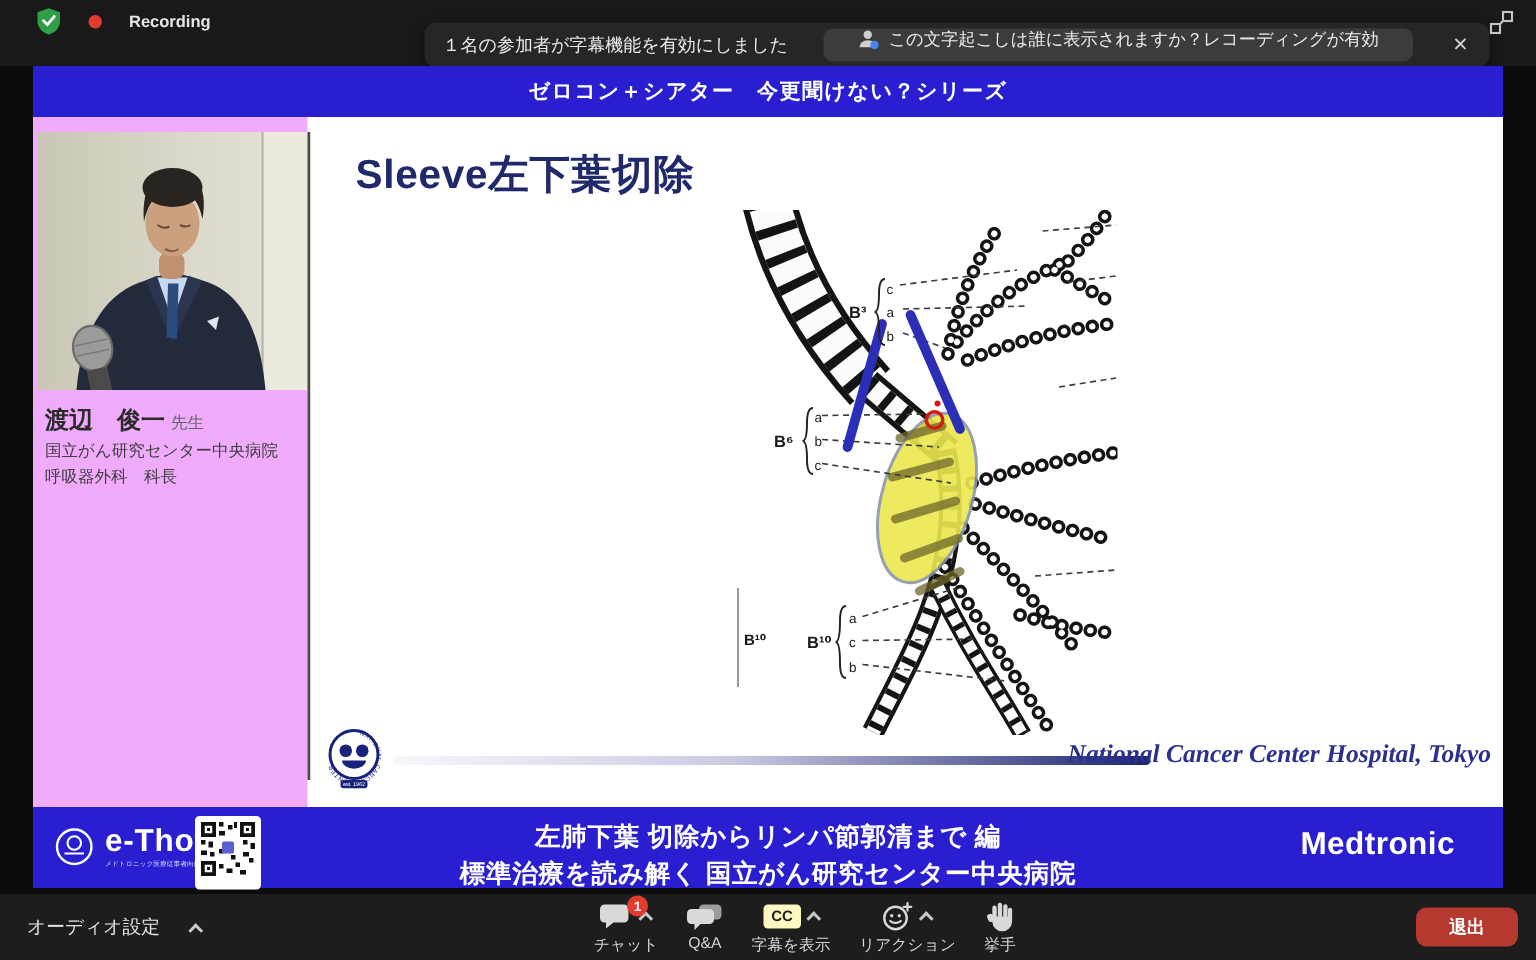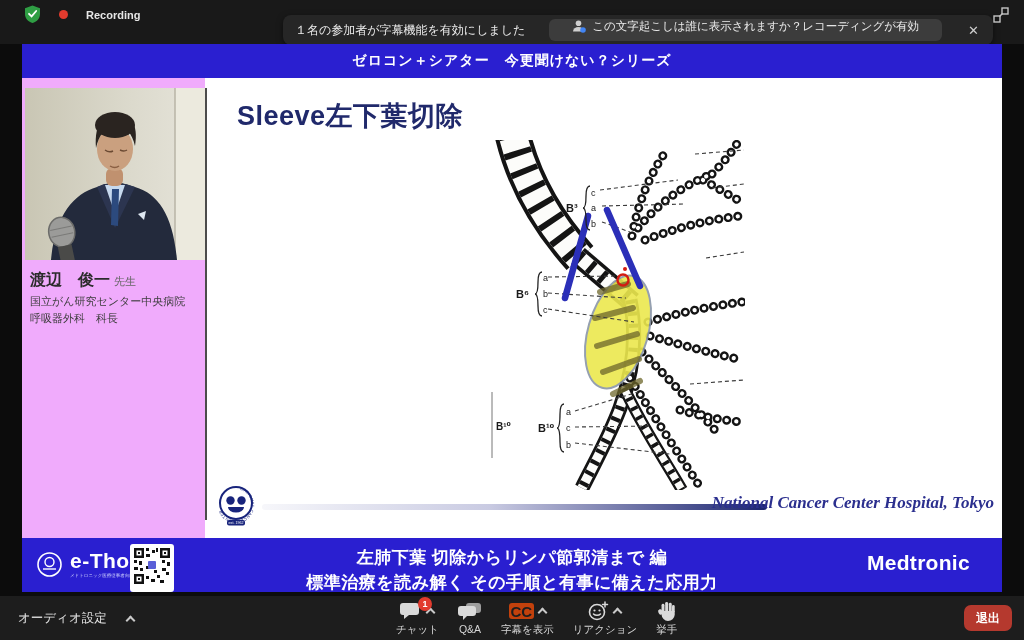--- a/index.html
+++ b/index.html
@@ -58,23 +58,23 @@
   .caret{width:7px;height:7px;border-left:2px solid #c9c9c9;border-top:2px solid #c9c9c9;
          transform:rotate(45deg);display:inline-block;margin-top:3px;}
   .tb-group{position:absolute;left:394px;top:3px;display:flex;gap:15px;}
   .tb-item{display:flex;flex-direction:column;align-items:center;cursor:pointer;position:relative;
            padding:2px 2px;}
   .tb-icon-row{height:20px;display:flex;align-items:center;gap:5px;}
   .tb-label{color:#d6d6d6;font-size:10.5px;margin-top:2px;white-space:nowrap;}
   .badge{position:absolute;left:24px;top:-2px;min-width:14px;height:14px;border-radius:7px;
          background:#e23b2e;color:#fff;font-size:9px;font-weight:bold;display:flex;
          align-items:center;justify-content:center;padding:0 3px;}
-  .cc-box{width:25px;height:16px;background:#c2410c;border-radius:3px;display:flex;align-items:center;
-          justify-content:center;font-size:15px;font-weight:bold;color:#1d1d1d;}
-  .leave-btn{position:absolute;right:12px;top:9px;width:48px;height:26px;background:#b5392e;
+  .cc-box{width:25px;height:16px;background:#fef9c3;border-radius:3px;display:flex;align-items:center;
+          justify-content:center;font-size:10px;font-weight:bold;color:#1d1d1d;}
+  .leave-btn{position:absolute;right:12px;top:9px;width:68px;height:26px;background:#b5392e;
              border:none;border-radius:7px;color:#fff;font-size:12px;font-weight:bold;cursor:pointer;
              font-family:inherit;}
 </style>
 </head>
 <body>
 
 <div class="stage">
 
   <div class="chrome">
     <div class="rec-wrap">
@@ -333,21 +333,21 @@
           <g fill="#111">
             <rect x="6" y="6" width="2" height="2"></rect>
               <rect x="32" y="6" width="2" height="2"></rect>
             <rect x="6" y="32" width="2" height="2"></rect>
           </g>
           <rect x="16" y="15" width="8" height="8" rx="1" fill="#5a5fd8"></rect>
         </svg>
       </span>
       <div class="footer-center">
         <div>左肺下葉 切除からリンパ節郭清まで 編</div>
-        <div>標準治療を読み解く その手順と有事に備えた応用力</div>
+        <div>標準治療を読み解く 国立がん研究センター中央病院</div>
       </div>
       <div class="medtronic">Medtronic</div>
     </div>
   </div>
 
   <div class="toolbar">
     <div class="audio">
       <span>オーディオ設定</span>
       <span class="caret"></span>
     </div>

